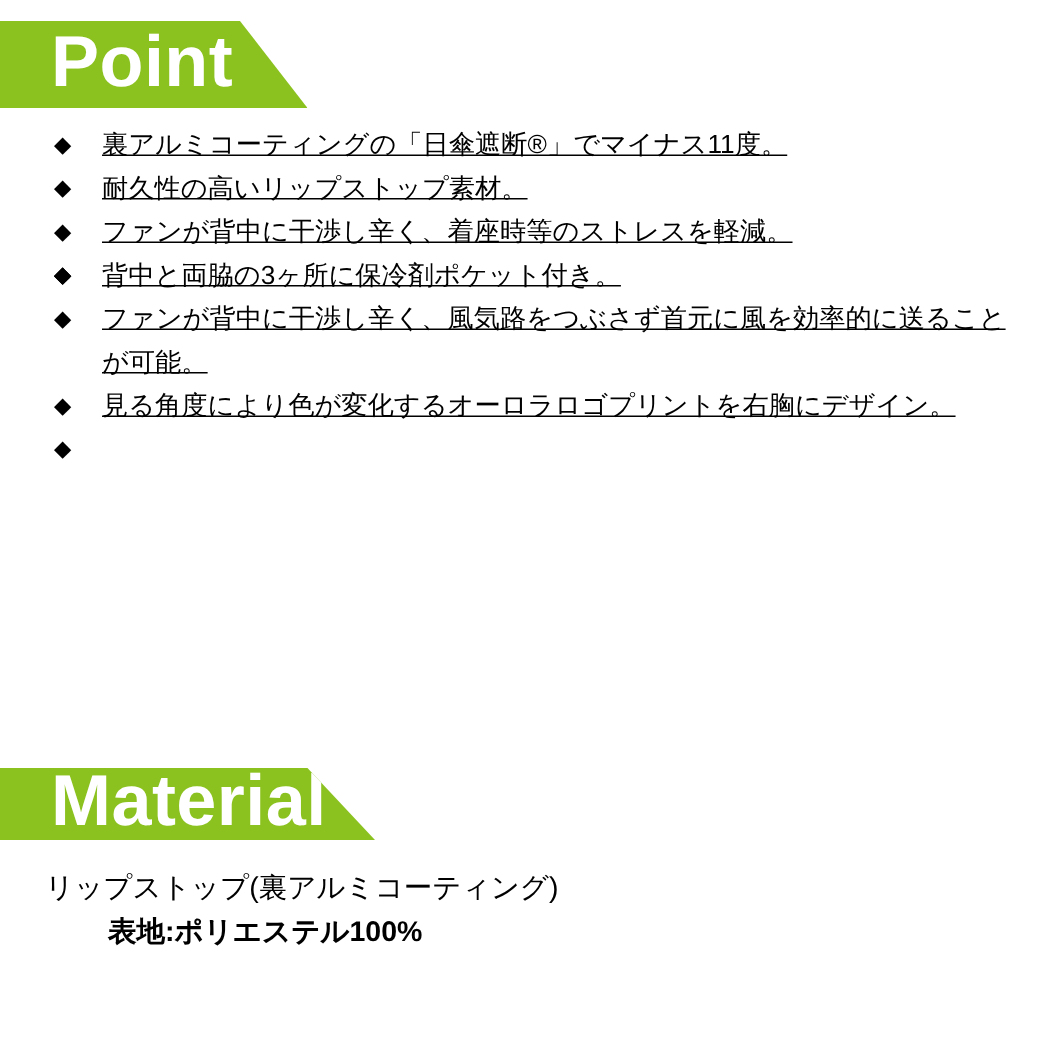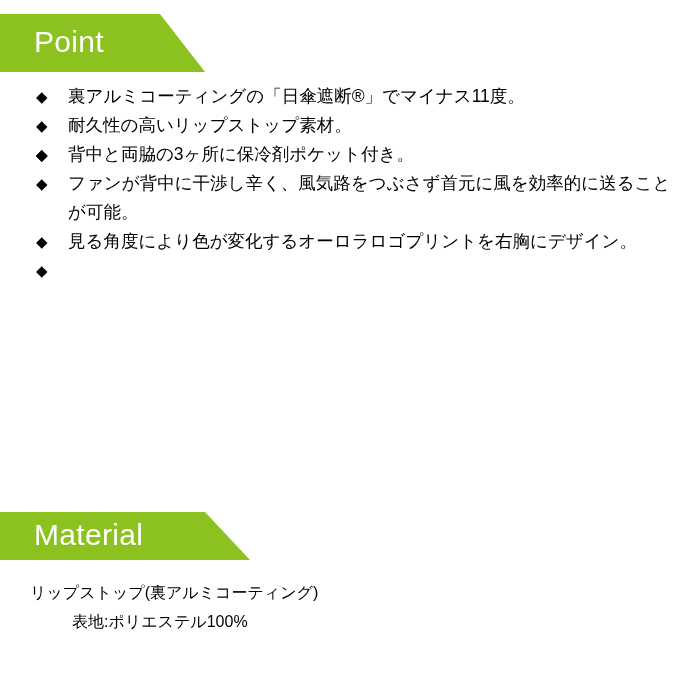--- a/index.html
+++ b/index.html
@@ -25,22 +25,22 @@
     color: #ffffff;
     font-weight: bold;
     line-height: 1;
     letter-spacing: 0.3px;
   }
   .banner .banner-label {
     position: absolute;
     left: 34px;
     top: 50%;
     transform: translateY(-52%);
-    font-size: 30px;
-    font-weight: normal;
+    font-size: 48px;
+    font-weight: bold;
     color: #ffffff;
     white-space: nowrap;
   }
 
   #point-banner {
     top: 14px;
     width: 205px;
     height: 58px;
     -webkit-clip-path: polygon(0 0, 160px 0, 205px 100%, 0 100%);
     clip-path: polygon(0 0, 160px 0, 205px 100%, 0 100%);
@@ -76,60 +76,63 @@
     position: absolute;
     left: 36px;
     top: 0;
     font-size: 15px;
     line-height: 29px;
     color: #000000;
   }
   .bullet-text {
     display: block;
     white-space: pre-wrap;
+    text-decoration: underline;
   }
 
   
   #material-list {
     position: absolute;
     left: 0;
     top: 578px;
     width: 700px;
     margin: 0;
     padding: 0;
     list-style: none;
   }
   .material-line {
-    font-size: 16px;
+    font-size: 19px;
     line-height: 29px;
     color: #000000;
     padding-left: 30px;
   }
   .material-line.indented {
     padding-left: 72px;
+    font-weight: bold;
   }
 </style>
 </head>
 <body>
 
 <div class="banner" id="point-banner">
   <span class="banner-label">Point</span>
 </div>
 
 <ul id="point-list">
     <li class="bullet-item">
       <span class="bullet-marker">◆</span>
       <span class="bullet-text">裏アルミコーティングの「日傘遮断®」でマイナス11度。</span>
     </li>
     <li class="bullet-item">
       <span class="bullet-marker">◆</span>
       <span class="bullet-text">耐久性の高いリップストップ素材。</span>
     </li>
     <li class="bullet-item">
       <span class="bullet-marker">◆</span>
+      <span class="bullet-text">ファンが背中に干渉し辛く、着座時等のストレスを軽減。</span>
     </li>
     <li class="bullet-item">
       <span class="bullet-marker">◆</span>
     </li>
     <li class="bullet-item">
       <span class="bullet-marker">◆</span>
     </li>
     <li class="bullet-item">
       <span class="bullet-marker">◆</span>
       <span class="bullet-text">背中と両脇の3ヶ所に保冷剤ポケット付き。</span>

